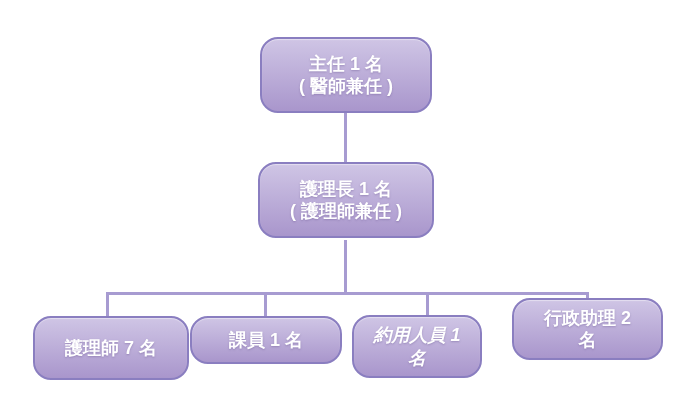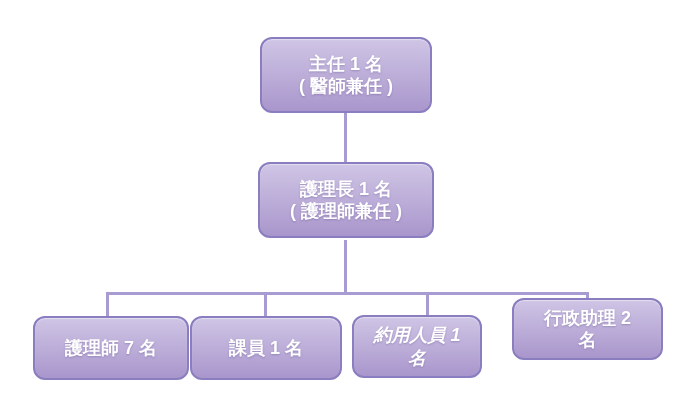--- a/index.html
+++ b/index.html
@@ -12,21 +12,21 @@
     position: relative;
     width: 700px;
     height: 405px;
     background: var(--background, #ffffff);
     overflow: hidden;
   }
   .node {
     position: absolute;
     box-sizing: border-box;
     border: 2px solid var(--node-border, #8a7ec0);
-    border-radius: 12px;
+    border-radius: 18px;
     background: linear-gradient(180deg,
       var(--node-fill-top, #cfc5e5) 0%,
       var(--node-fill-bottom, #a996cc) 100%);
     color: var(--text, #ffffff);
     font-weight: bold;
     font-size: 18px;
     line-height: 1.25;
     display: flex;
     align-items: center;
     justify-content: center;
@@ -36,21 +36,21 @@
     box-shadow: inset 0 1px 1px rgba(255,255,255,0.45);
   }
   .connector {
     position: absolute;
     background: var(--connector, #a79bd1);
   }
   
   .n-director   { left: 260px; top: 37px;  width: 172px; height: 76px; }
   .n-head-nurse { left: 258px; top: 162px; width: 176px; height: 76px; }
   .n-nurses     { left: 33px;  top: 316px; width: 156px; height: 64px; }
-  .n-clerk      { left: 190px; top: 316px; width: 152px; height: 64px; }
+  .n-clerk      { left: 190px; top: 316px; width: 152px; height: 48px; }
   .n-contract   { left: 352px; top: 315px; width: 130px; height: 63px; font-style: italic; }
   .n-admin      { left: 512px; top: 298px; width: 151px; height: 62px; }
   
   .c-v1   { left: 344px; top: 113px; width: 3px;   height: 49px; }
   .c-v2   { left: 344px; top: 240px; width: 3px;   height: 53px; }
   .c-h    { left: 106px; top: 292px; width: 483px; height: 3px;  }
   .c-d1   { left: 106px; top: 292px; width: 3px;   height: 24px; }
   .c-d2   { left: 264px; top: 292px; width: 3px;   height: 24px; }
   .c-d3   { left: 426px; top: 292px; width: 3px;   height: 24px; }
   .c-d4   { left: 586px; top: 292px; width: 3px;   height: 24px; }

